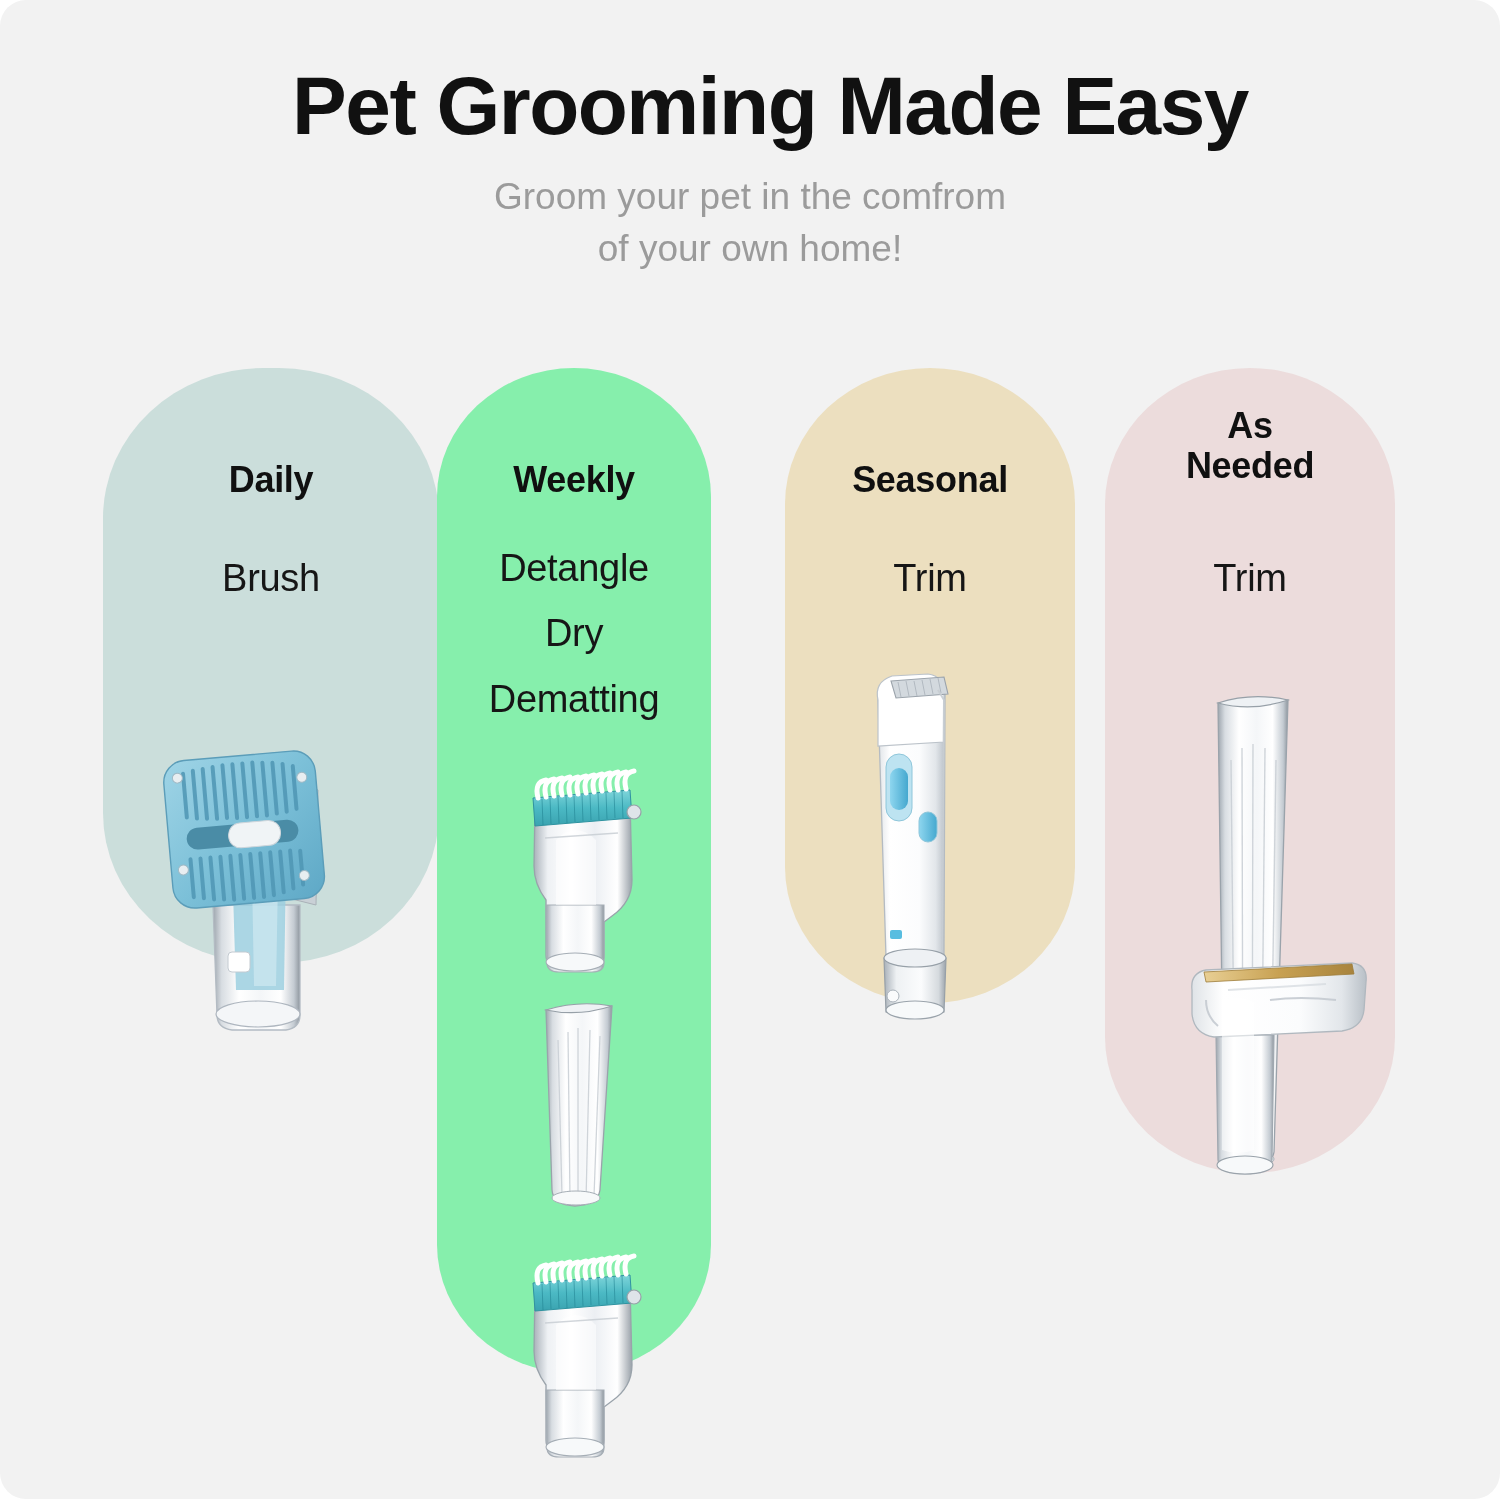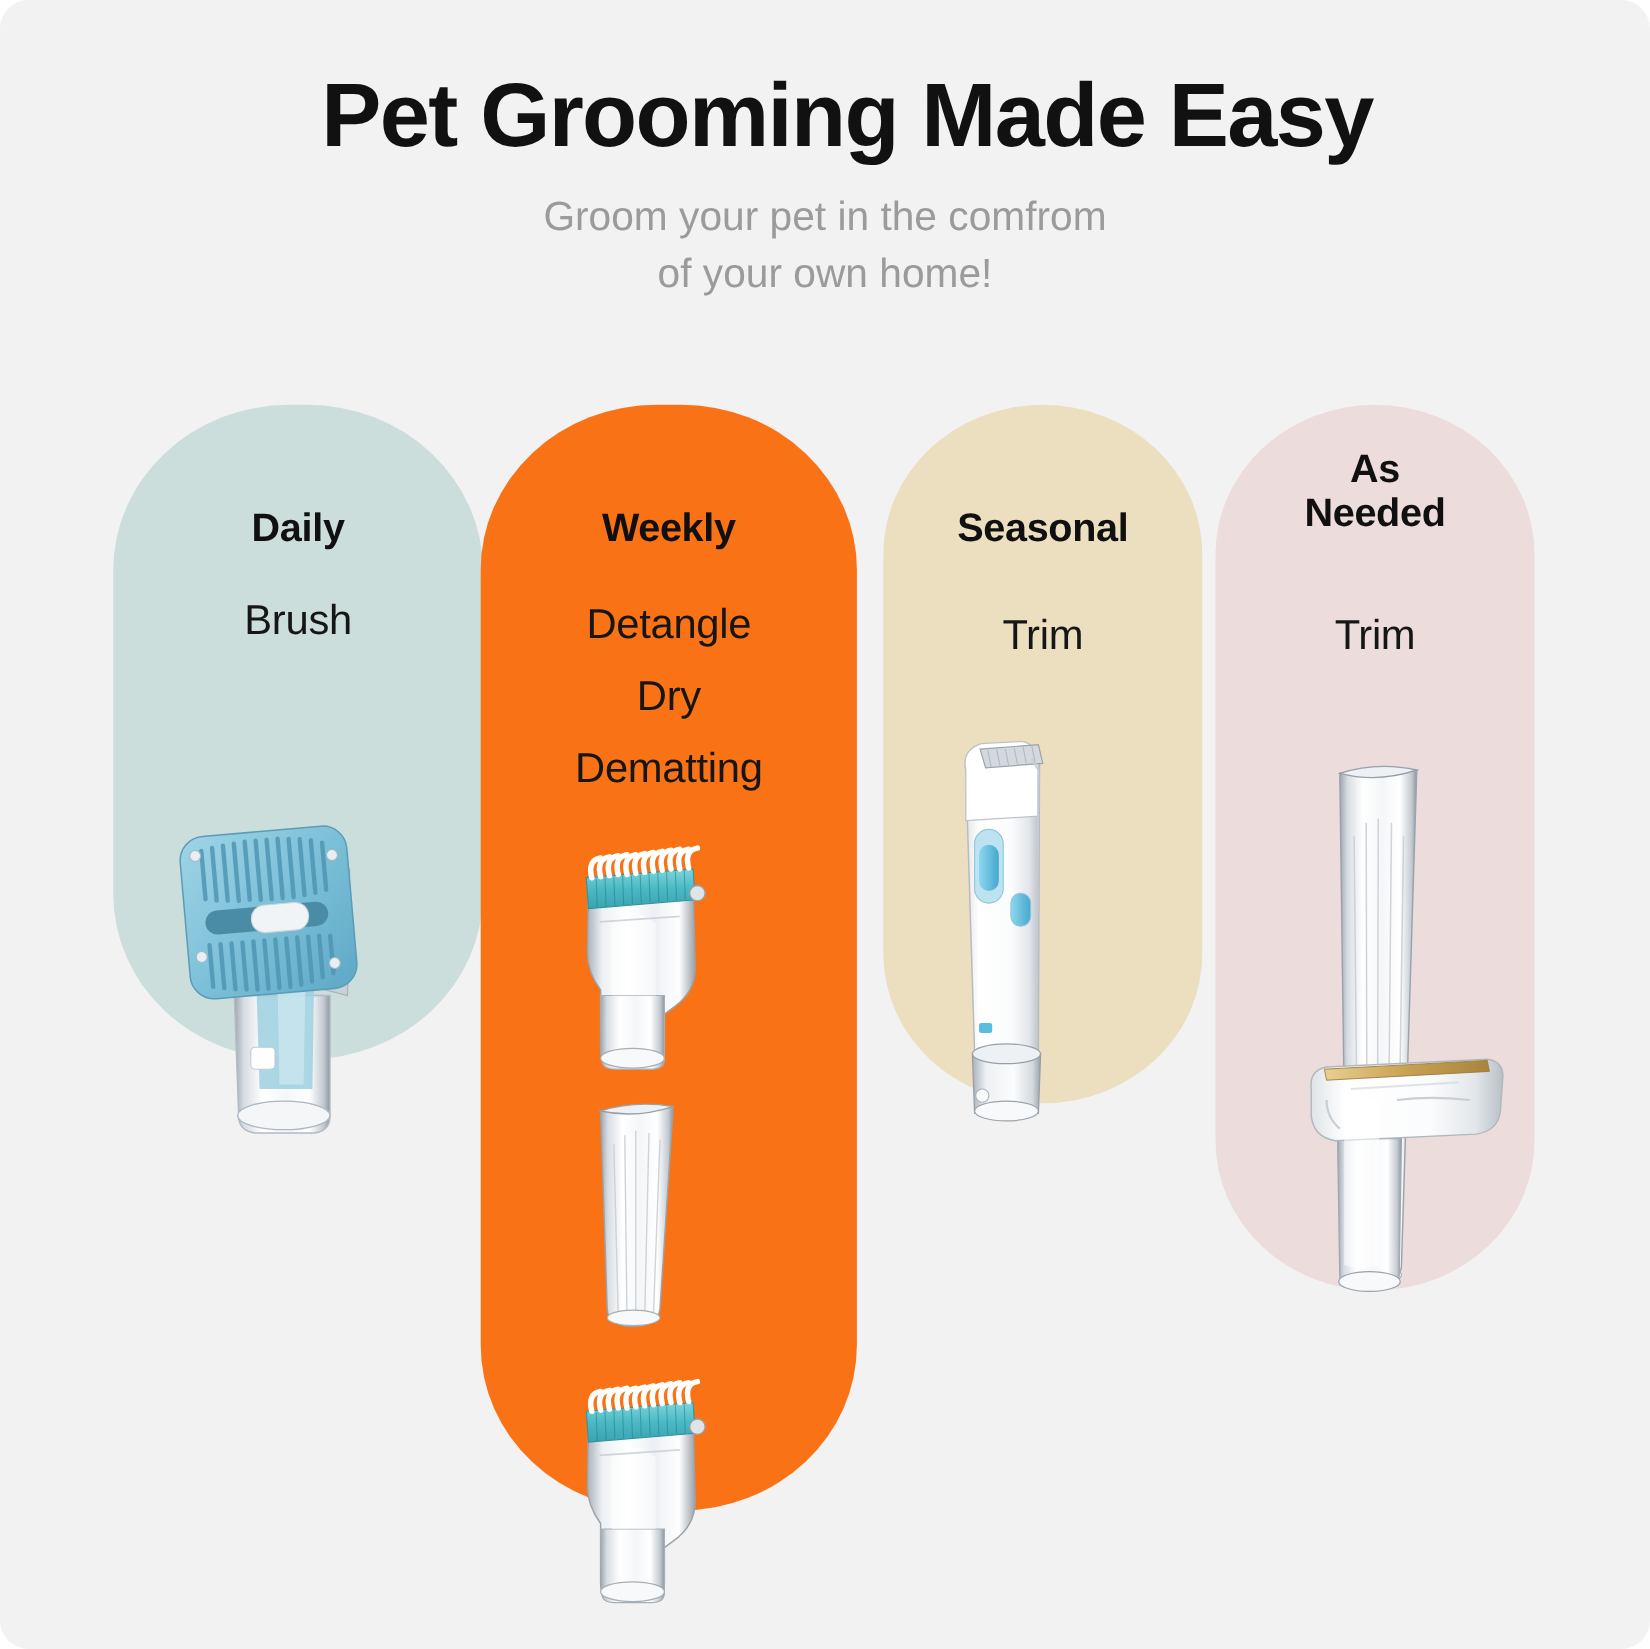--- a/index.html
+++ b/index.html
@@ -35,22 +35,22 @@
   }
 
   
   .cards { position: absolute; top: 0; left: 0; width: 1500px; height: 1499px; }
   .card {
     position: absolute;
     border-radius: 160px / 150px;
     padding-left: 33px;
   }
   .card-1 { left: 103px;  top: 368px;  width: 336px;  height: 595px;  background: #cbdedb; }
-  .card-2 { left: 437px;  top: 368px;  width: 342px;  height: 1005px; background: #f97316; }
-  .card-3 { left: 803px;  top: 368px;  width: 290px;  height: 635px;  background: #ecdfbf; }
+  .card-2 { left: 437px;  top: 368px;  width: 274px;  height: 1005px; background: #86efac; }
+  .card-3 { left: 785px;  top: 368px;  width: 290px;  height: 635px;  background: #ecdfbf; }
   .card-4 { left: 1105px; top: 368px;  width: 290px;  height: 805px;  background: #ecdcdc; }
 
   .card-head {
     position: absolute; left: 0; width: 100%;
     text-align: center;
     font-weight: 700;
     font-size: 36px;
     color: #101010;
     line-height: 1.12;
     letter-spacing: -0.3px;
@@ -60,21 +60,21 @@
 
   .card-list {
     position: absolute; left: 0; width: 100%;
     text-align: center;
     font-size: 38px;
     font-weight: 400;
     color: #161616;
     line-height: 1.72;
     letter-spacing: -0.3px;
   }
-  .card-1 .card-list { top: 164px; }
+  .card-1 .card-list { top: 178px; }
   .card-2 .card-list { top: 168px; }
   .card-3 .card-list { top: 178px; }
   .card-4 .card-list { top: 178px; }
 
   
   .art { position: absolute; top: 0; left: 0; width: 1500px; height: 1499px; pointer-events: none; }
 </style>
 </head>
 <body>
 

